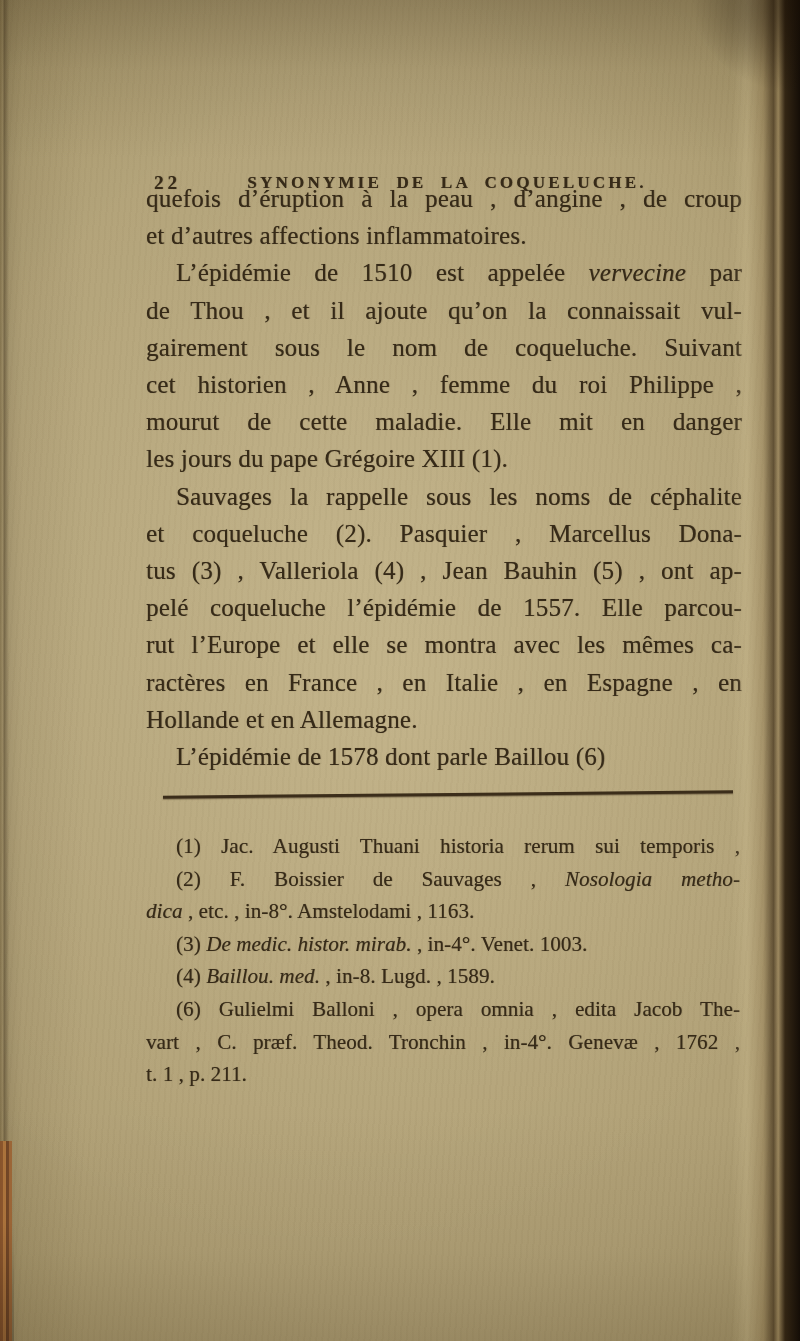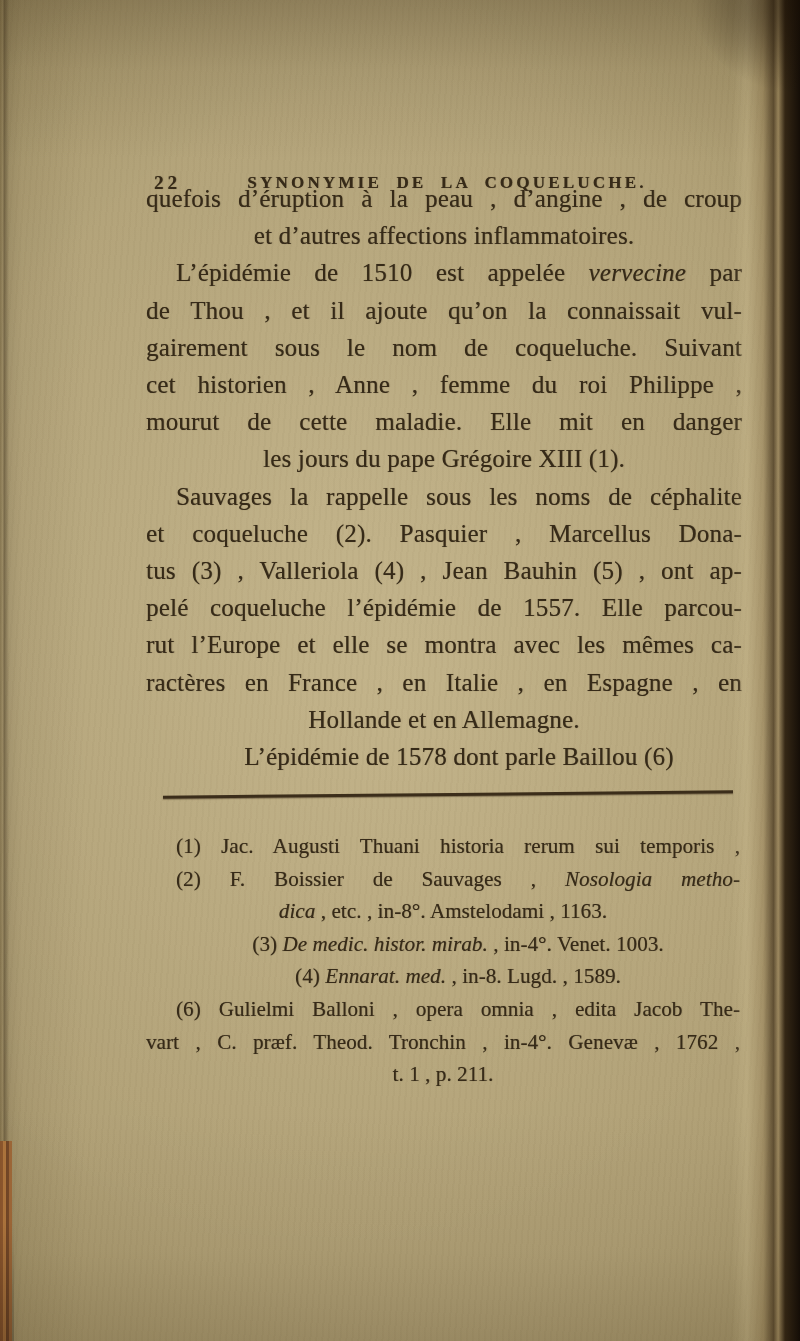--- a/index.html
+++ b/index.html
@@ -30,21 +30,21 @@
     font-size:17px; font-weight:bold; letter-spacing:3.2px; word-spacing:7px;
   }
   .body-text {
     position:absolute; top:180px; left:146px; width:596px;
     font-size:25px; line-height:37.2px; letter-spacing:0.2px;
   }
   .footnotes {
     position:absolute; top:830px; left:146px; width:594px;
     font-size:21px; line-height:32.6px; letter-spacing:0.1px;
   }
-  .tline { text-align:center; }
+  .tline { text-align:left; }
   .tline.just { text-align:justify; text-align-last:justify; }
   .tline.ind { padding-left:30px; }
   .it { font-style:italic; }
   .fn-rule {
     position:absolute; top:793px; left:163px; width:570px; height:3px;
     background:#3b2d1a; transform:rotate(-0.55deg);
     box-shadow:0 1px 1px rgba(59,45,26,0.45);
   }
   
   .left-edge {
@@ -125,21 +125,21 @@
       <div class="tline ind"><span>L’épidémie de 1578 dont parle Baillou (6)</span></div>
     </div>
 
   <div class="fn-rule"></div>
 
   <div class="footnotes ink">
       <div class="tline just ind"><span>(1) Jac. Augusti Thuani historia rerum sui temporis ,</span></div>
       <div class="tline just ind"><span>(2) F. Boissier de Sauvages , </span><span class="it">Nosologia metho-</span></div>
       <div class="tline"><span class="it">dica</span><span> , etc. , in-8°. Amstelodami , 1163.</span></div>
       <div class="tline ind"><span>(3) </span><span class="it">De medic. histor. mirab.</span><span> , in-4°. Venet. 1003.</span></div>
-      <div class="tline ind"><span>(4) </span><span class="it">Ennarat. med.</span><span> , in-8. Lugd. , 1589.</span></div>
+      <div class="tline ind"><span>(4) </span><span class="it">Baillou. med.</span><span> , in-8. Lugd. , 1589.</span></div>
       <div class="tline just ind"><span>(6) Gulielmi Balloni , opera omnia , edita Jacob The-</span></div>
       <div class="tline just"><span>vart , C. præf. Theod. Tronchin , in-4°. Genevæ , 1762 ,</span></div>
       <div class="tline"><span>t. 1 , p. 211.</span></div>
     </div>
 
   <div class="left-edge"></div>
   <div class="left-deckle"></div>
   <div class="right-edge"></div>
   <div class="corner-shade"></div>
   <div class="foxing"></div>

